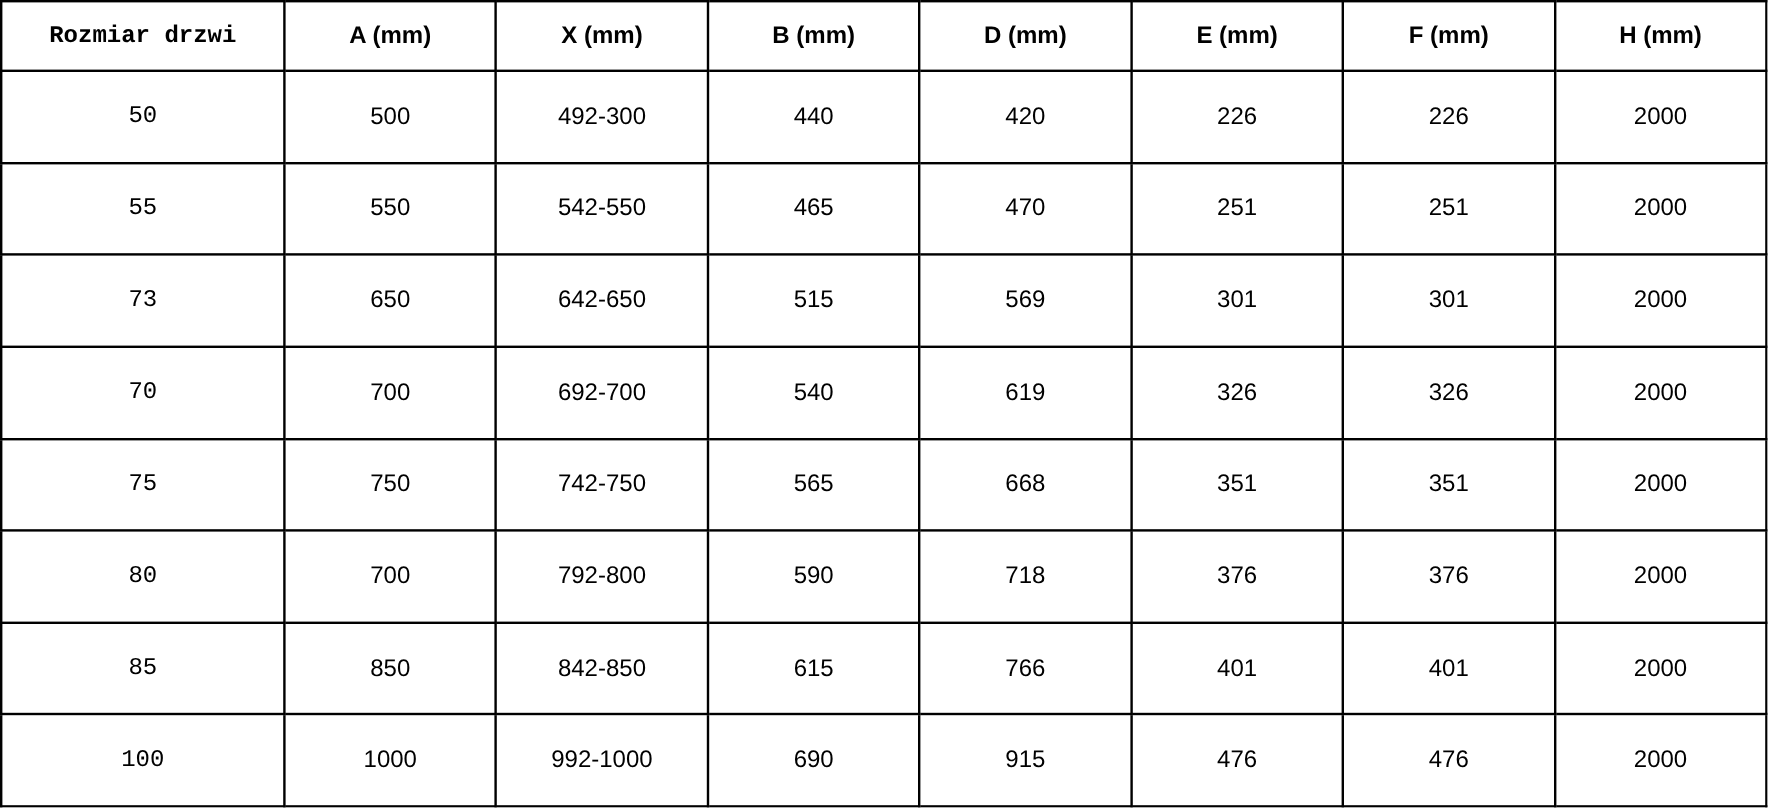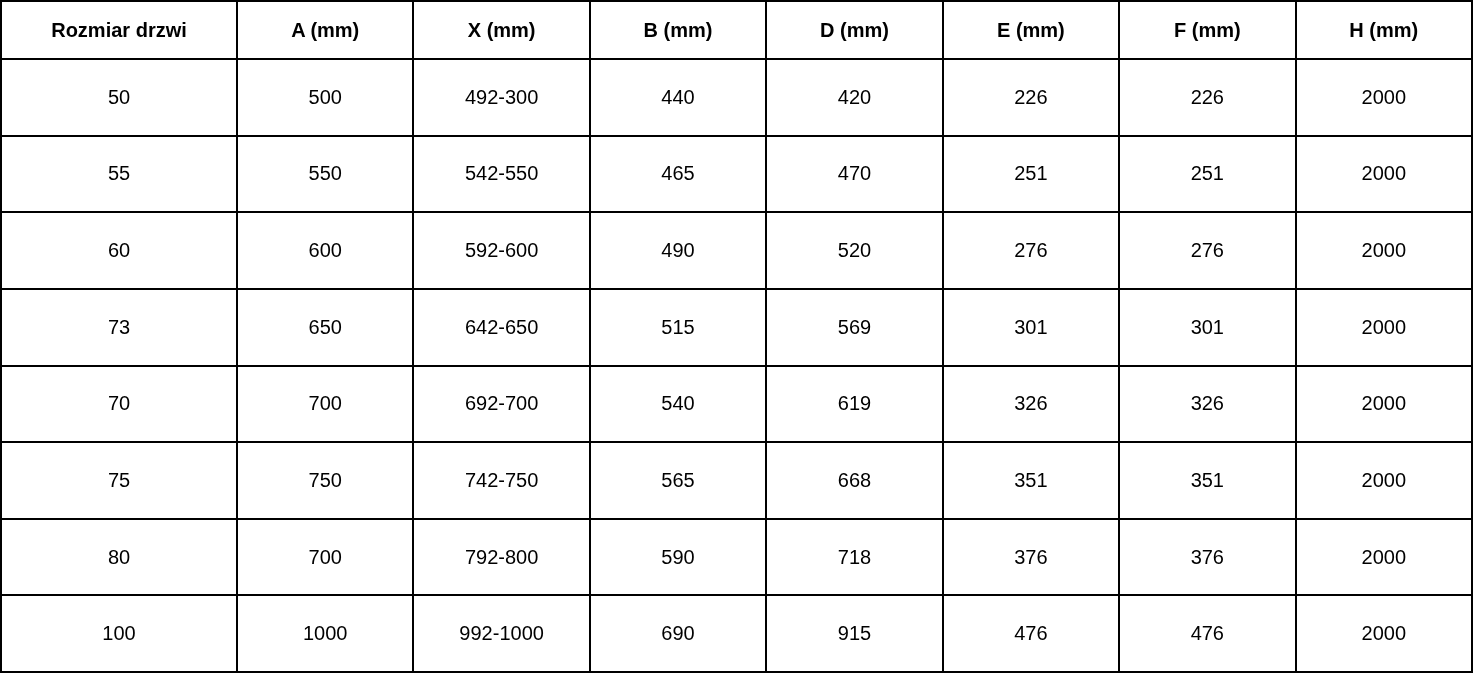--- a/index.html
+++ b/index.html
@@ -29,20 +29,21 @@
   }
   .dim-table th {
     font-weight: 700;
   }
   .dim-table td {
     font-weight: 400;
   }
   .dim-table th:first-child,
   .dim-table td:first-child {
     width: 234px;
+    font-family: Liberation Mono, monospace;
   }
 </style>
 </head>
 <body>
 
 <table class="dim-table">
   <thead>
     <tr>
         <th>Rozmiar drzwi</th>
         <th>A (mm)</th>
@@ -66,30 +67,20 @@
         <td>2000</td>
       </tr>
       <tr>
         <td>55</td>
         <td>550</td>
         <td>542-550</td>
         <td>465</td>
         <td>470</td>
         <td>251</td>
         <td>251</td>
-        <td>2000</td>
-      </tr>
-      <tr>
-        <td>60</td>
-        <td>600</td>
-        <td>592-600</td>
-        <td>490</td>
-        <td>520</td>
-        <td>276</td>
-        <td>276</td>
         <td>2000</td>
       </tr>
       <tr>
         <td>73</td>
         <td>650</td>
         <td>642-650</td>
         <td>515</td>
         <td>569</td>
         <td>301</td>
         <td>301</td>
@@ -119,20 +110,30 @@
         <td>80</td>
         <td>700</td>
         <td>792-800</td>
         <td>590</td>
         <td>718</td>
         <td>376</td>
         <td>376</td>
         <td>2000</td>
       </tr>
       <tr>
+        <td>85</td>
+        <td>850</td>
+        <td>842-850</td>
+        <td>615</td>
+        <td>766</td>
+        <td>401</td>
+        <td>401</td>
+        <td>2000</td>
+      </tr>
+      <tr>
         <td>100</td>
         <td>1000</td>
         <td>992-1000</td>
         <td>690</td>
         <td>915</td>
         <td>476</td>
         <td>476</td>
         <td>2000</td>
       </tr>
     </tbody>

